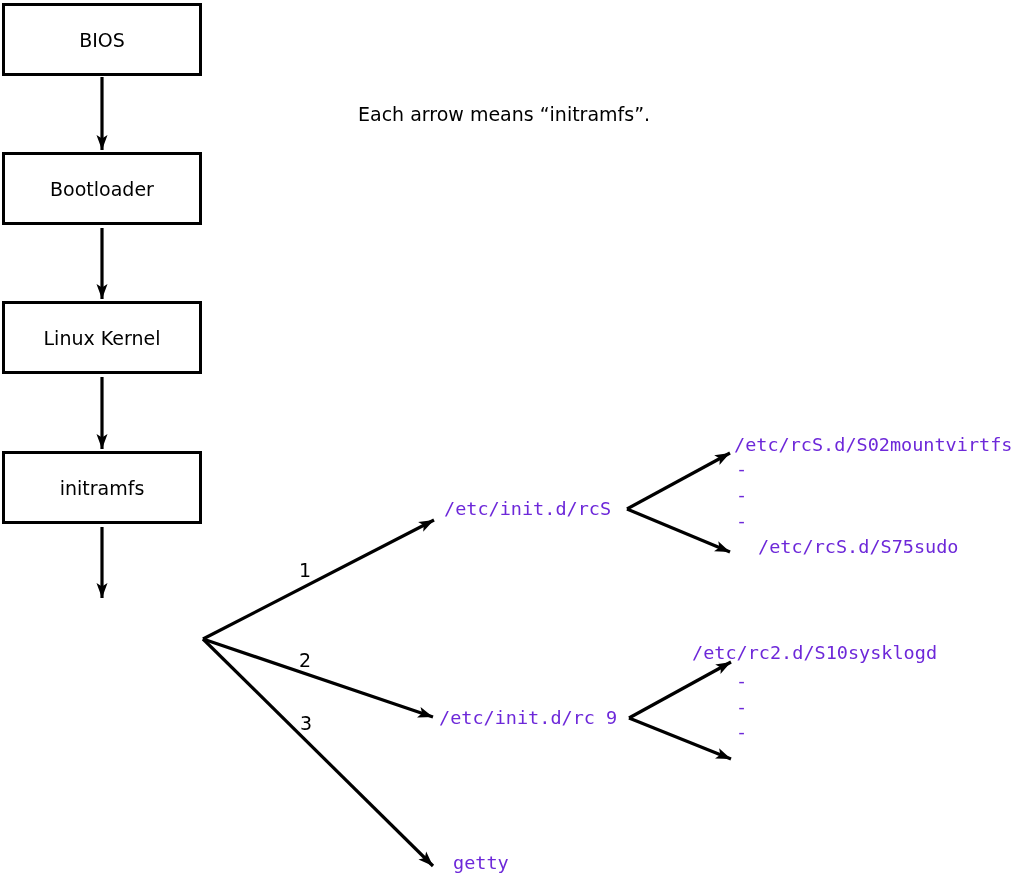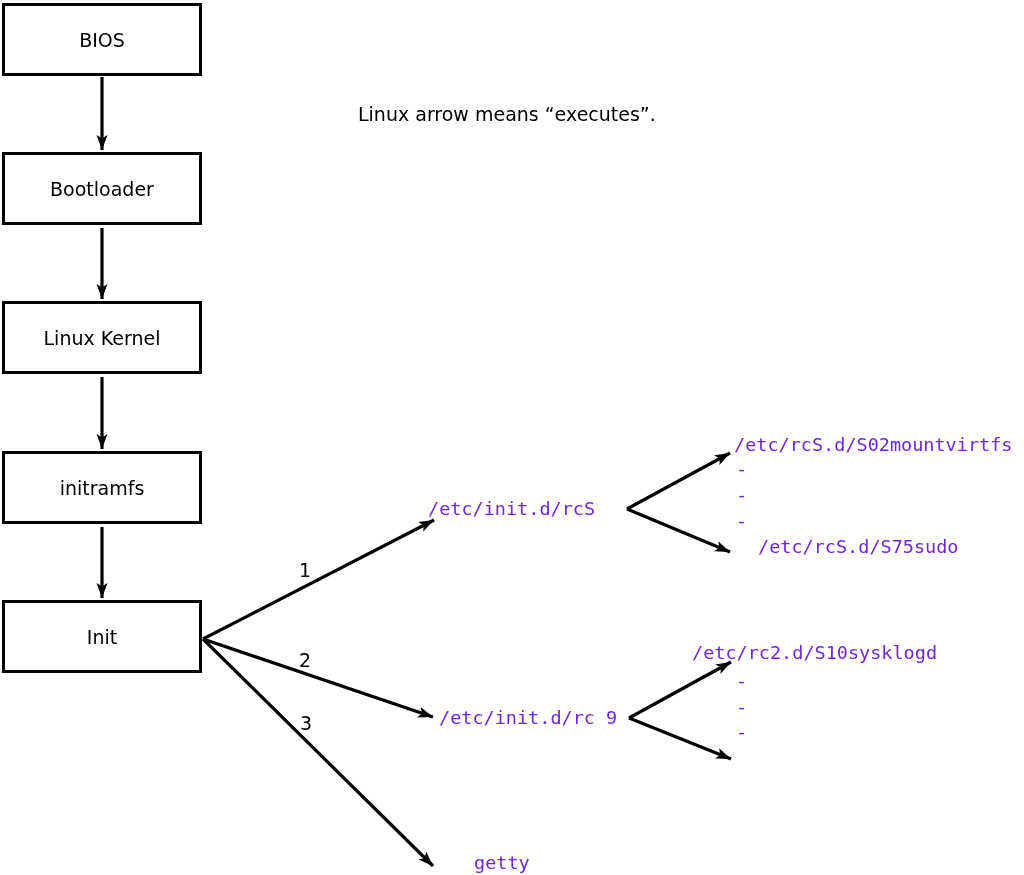--- a/index.html
+++ b/index.html
@@ -70,33 +70,30 @@
   </div>
   <div class="box sans" style="top:3px">
     <span>BIOS</span>
   </div>
   <div class="box sans" style="top:301px">
     <span>Linux Kernel</span>
   </div>
   <div class="box sans" style="top:451px">
     <span>initramfs</span>
   </div>
-  <div class="box sans" style="top:600px">
-    <span>Init</span>
-  </div>
 
-  <div class="pos sans" style="left:358px; top:103px">Linux arrow means “executes”.</div>
+  <div class="pos sans" style="left:358px; top:103px">Each arrow means “initramfs”.</div>
 
   <div class="pos sans" style="left:299px; top:559px">1</div>
   <div class="pos sans" style="left:299px; top:649px">2</div>
   <div class="pos sans" style="left:300px; top:712px">3</div>
 
-  <div class="pos mono" style="left:428px; top:498px">/etc/init.d/rcS</div>
+  <div class="pos mono" style="left:444px; top:498px">/etc/init.d/rcS</div>
   <div class="pos mono" style="left:439px; top:707px">/etc/init.d/rc 9</div>
-  <div class="pos mono" style="left:474px; top:852px">getty</div>
+  <div class="pos mono" style="left:453px; top:852px">getty</div>
 
   <div class="pos mono" style="left:734px; top:434px">/etc/rcS.d/S02mountvirtfs</div>
   <div class="pos mono" style="left:736px; top:458px">-</div>
   <div class="pos mono" style="left:736px; top:484px">-</div>
   <div class="pos mono" style="left:736px; top:510px">-</div>
   <div class="pos mono" style="left:758px; top:536px">/etc/rcS.d/S75sudo</div>
 
   <div class="pos mono" style="left:692px; top:642px">/etc/rc2.d/S10sysklogd</div>
   <div class="pos mono" style="left:736px; top:670px">-</div>
   <div class="pos mono" style="left:736px; top:696px">-</div>

